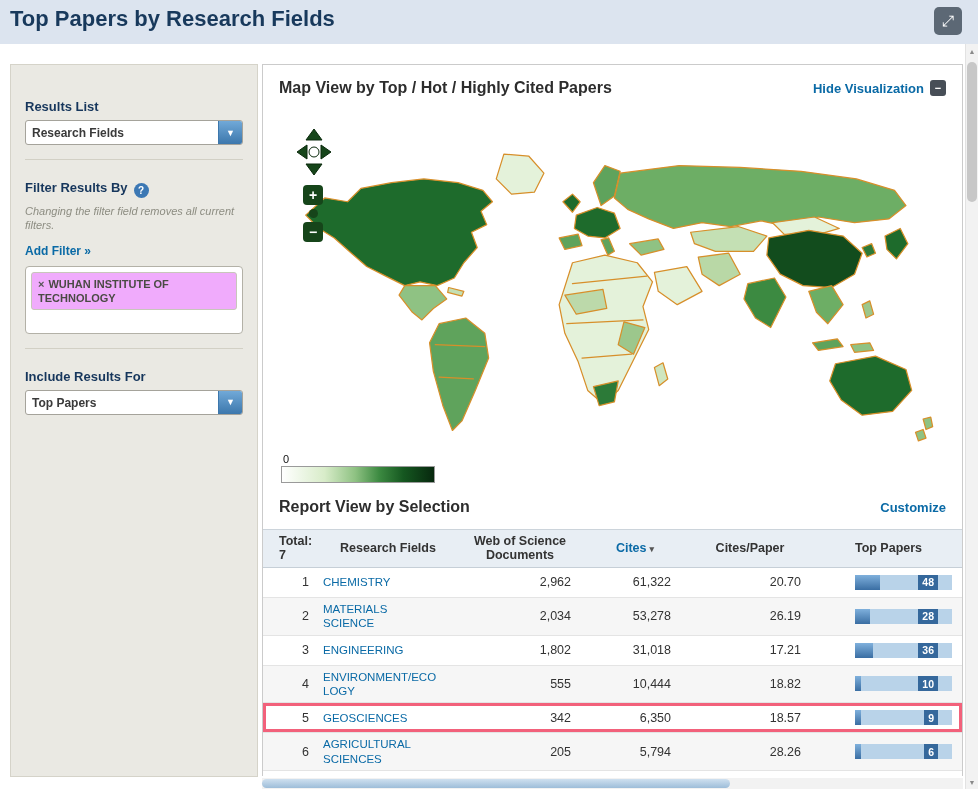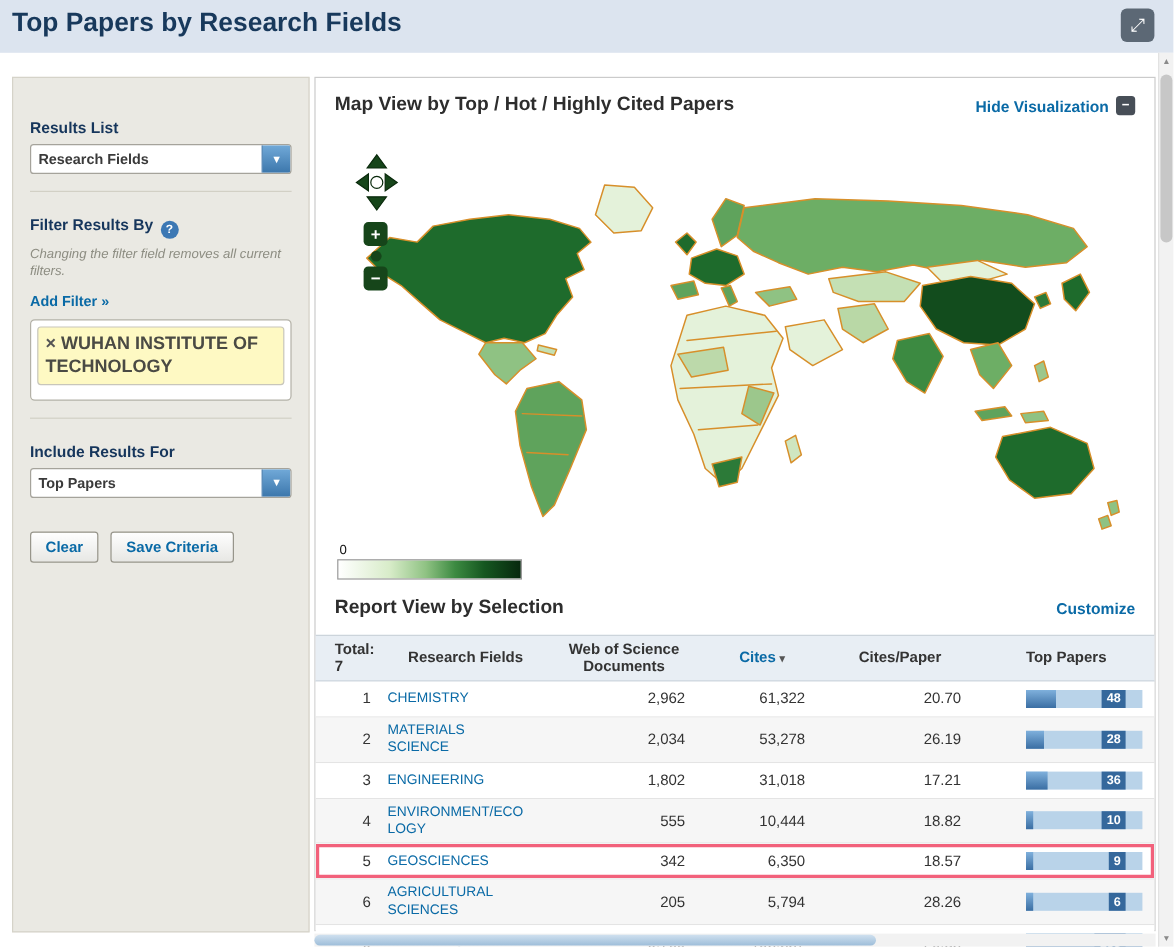--- a/index.html
+++ b/index.html
@@ -15,21 +15,21 @@
   .sidebar { position:absolute; left:10px; top:64px; width:248px; height:713px; background:#eae9e3; border:1px solid #d5d3c9; padding:14px; }
   .s-label { font-size:13px; font-weight:bold; color:#16365c; margin-bottom:6px;margin-top:20px; }
   .select { display:flex; height:25px; background:#fff; border:1px solid #a5a39b; border-radius:3px; overflow:hidden; cursor:pointer; align-items:stretch; }
   .select .val { flex:1; font-size:12px; font-weight:bold; color:#3a3a3a; padding:5px 6px; white-space:nowrap; overflow:hidden; }
   .select .chev { width:24px; background:linear-gradient(#71a9d8,#3c77ac); color:#fff; font-size:9px; display:flex; align-items:center; justify-content:center; border-left:1px solid #3c77ac; }
   .divider { border-top:1px solid #d2d0c5; margin:14px 0; }
   .help { display:inline-flex; width:15px; height:15px; border-radius:50%; background:#3c78b4; color:#fff; font-size:10px; font-weight:bold; align-items:center; justify-content:center; margin-left:6px; vertical-align:-2px; cursor:pointer; }
   .note { font-size:11px; font-style:italic; color:#8d8d82; line-height:1.3; margin:6px 0 8px; }
   .add-filter { font-size:12px; font-weight:bold; color:#0a6aa6; margin-bottom:8px; cursor:pointer; display:inline-block; }
   .filter-box { background:#fff; border:1px solid #b3b1a7; border-radius:4px; min-height:68px; padding:5px; }
-  .chip { background:#fef9c3; border:1px solid #c8c6bb; border-radius:3px; padding:4px 6px; font-size:15px; font-weight:bold; color:#4a4a44; line-height:1.3; }
+  .chip { background:#f0abfc; border:1px solid #c8c6bb; border-radius:3px; padding:4px 6px; font-size:11px; font-weight:bold; color:#4a4a44; line-height:1.3; }
   .chip .x { color:#555; margin-right:4px; cursor:pointer; }
   .btn-row { display:flex; gap:10px; margin-top:28px; }
   .btn { background:linear-gradient(#fefefe,#e7e7e4); border:1px solid #97958b; border-radius:3px; padding:5px 12px; font-size:12.5px; font-weight:bold; color:#0a6aa6; cursor:pointer; font-family:inherit; }
 
   
   .main { position:absolute; left:262px; top:64px; width:701px; height:712px; background:#fff; border:1px solid #cbcbcb; }
   .sec-head { display:flex; justify-content:space-between; align-items:center; padding:0 16px; }
   .map-head { height:46px; }
   .report-head { height:44px; }
   .sec-title { font-size:16px; font-weight:bold; color:#2d2d2d; }
@@ -104,24 +104,20 @@
   </div>
 
   <div class="divider"></div>
 
   <div class="s-label">Include Results For</div>
   <div class="select">
     <span class="val">Top Papers</span>
     <span class="chev">▼</span>
   </div>
 
-  <div class="btn-row">
-    <button class="btn">Clear</button>
-    <button class="btn">Save Criteria</button>
-  </div>
 </div>
 
 <div class="main">
 
   <div class="sec-head map-head">
     <div class="sec-title">Map View by Top / Hot / Highly Cited Papers</div>
     <div class="link">
       <span>Hide Visualization</span>
       <span class="collapse-ic">−</span>
     </div>

